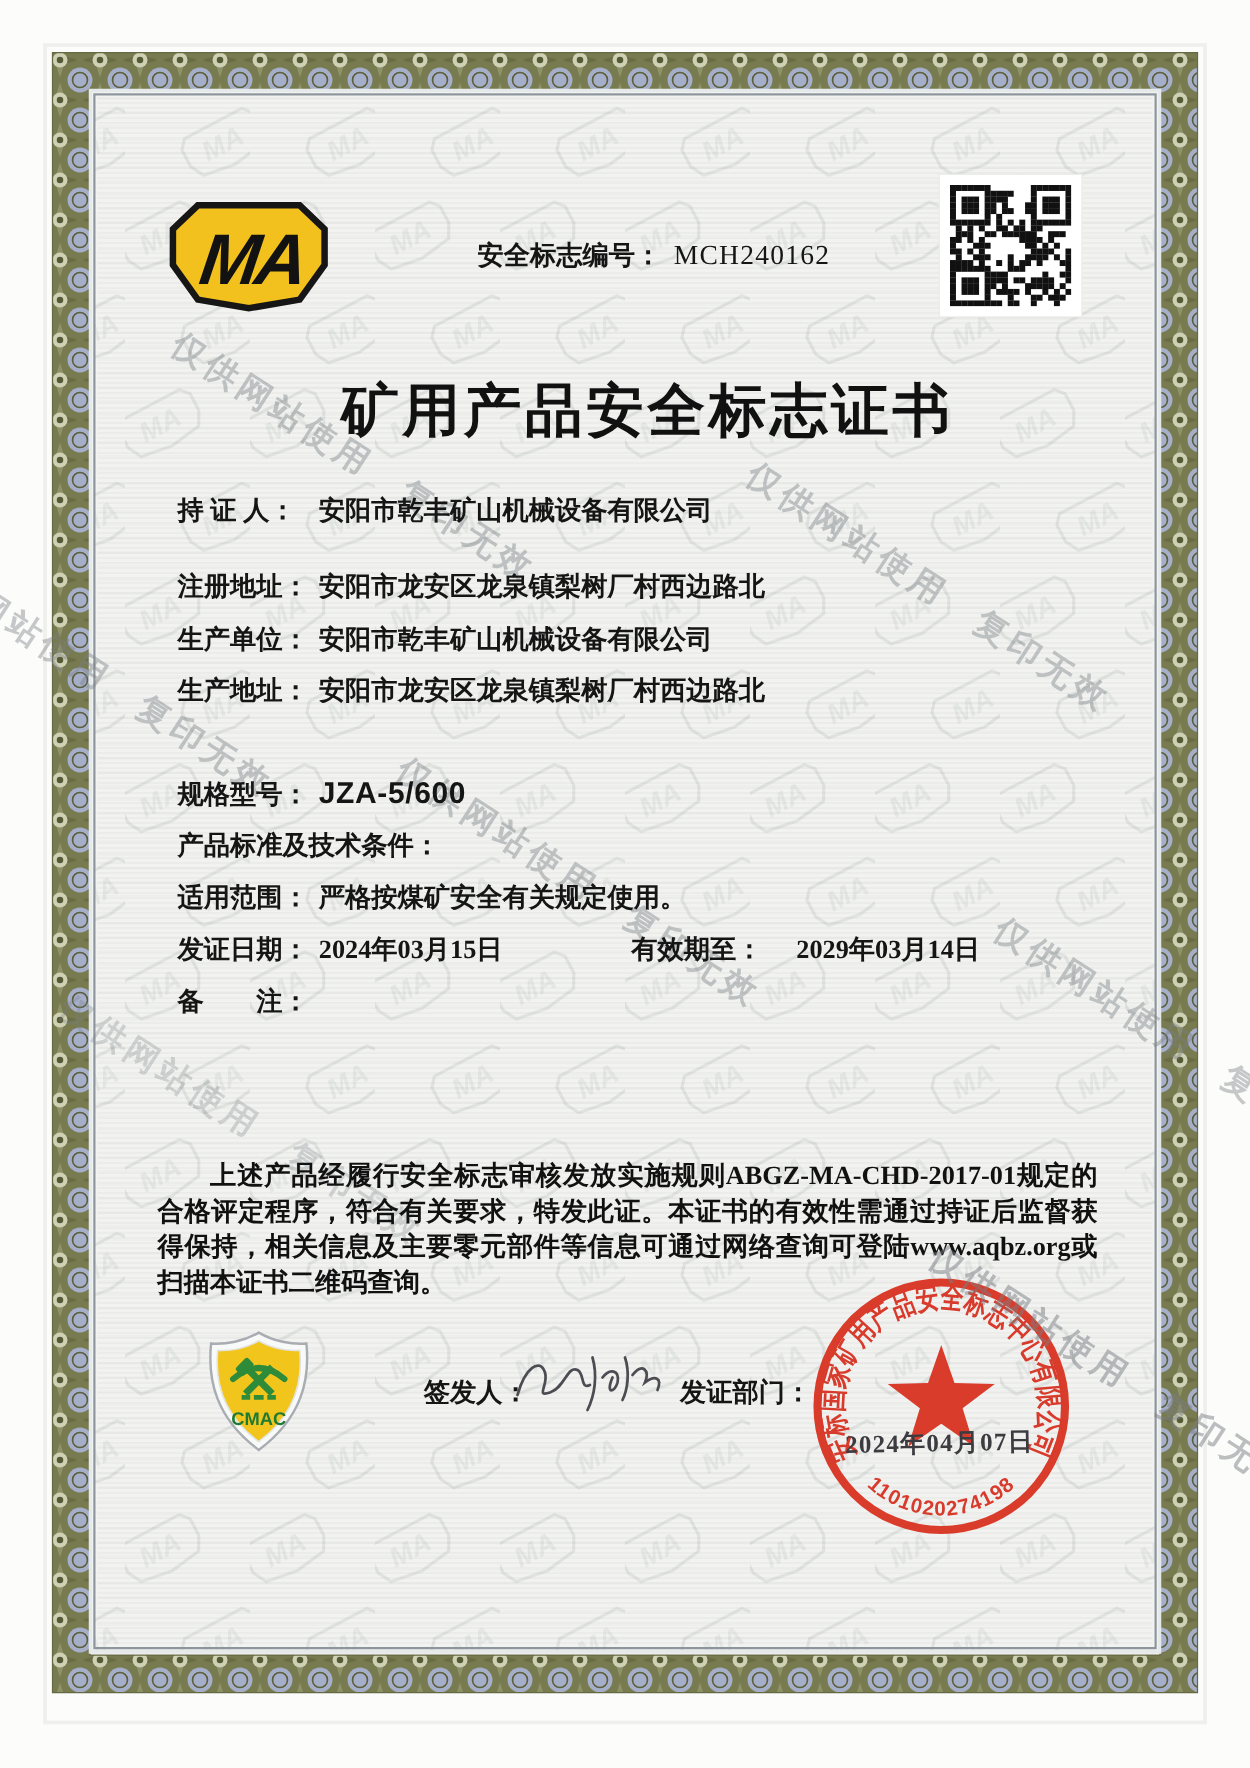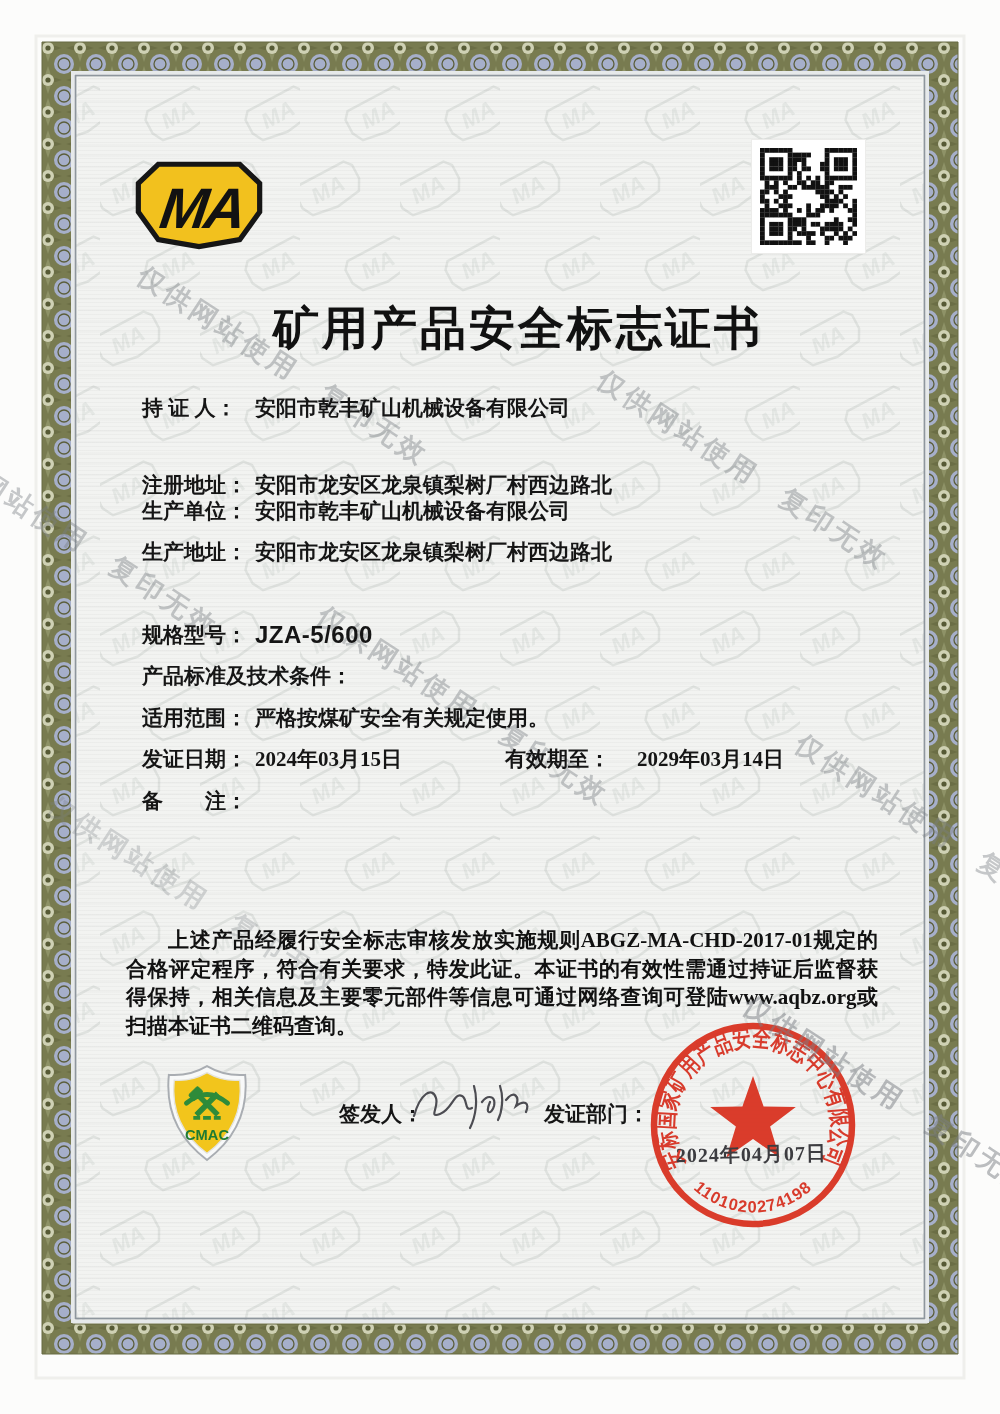--- a/index.html
+++ b/index.html
@@ -98,20 +98,24 @@
 
   <div class="content">
 
     <svg class="ma-logo" width="130" height="94" viewBox="0 0 150 104">
       <polygon points="28,5 122,5 145,27 145,60 122,92 75,100 28,92 5,60 5,27" fill="#f2c11e" stroke="#161616" stroke-width="6"></polygon>
       <g transform="translate(75,78) skewX(-8)">
         <text x="0" y="0" text-anchor="middle" font-size="66" font-weight="900" font-style="italic" font-family="Liberation Sans, sans-serif" fill="#121212" letter-spacing="-4">MA</text>
       </g>
     </svg>
 
+    <div class="badge-line">
+      <span class="lbl">安全标志编号：</span>
+      <span class="num">MCH240162</span>
+    </div>
 
     <div class="qr">
       <svg id="qr-svg" width="97" height="97" style="position:absolute;left:8px;top:8px;">
           <rect x="0.00" y="0.00" width="4.77" height="4.77" fill="#111"></rect>
           <rect x="4.62" y="0.00" width="4.77" height="4.77" fill="#111"></rect>
           <rect x="9.24" y="0.00" width="4.77" height="4.77" fill="#111"></rect>
           <rect x="13.86" y="0.00" width="4.77" height="4.77" fill="#111"></rect>
           <rect x="18.48" y="0.00" width="4.77" height="4.77" fill="#111"></rect>
           <rect x="23.10" y="0.00" width="4.77" height="4.77" fill="#111"></rect>
           <rect x="27.71" y="0.00" width="4.77" height="4.77" fill="#111"></rect>
@@ -347,21 +351,21 @@
           <rect x="83.14" y="92.38" width="4.77" height="4.77" fill="#111"></rect>
         </svg>
     </div>
 
     <div class="title">矿用产品安全标志证书</div>
 
     <div class="frow" style="top:395px;">
       <span class="flabel">持 证 人：</span>
       <span class="fvalue">安阳市乾丰矿山机械设备有限公司</span>
     </div>
-    <div class="frow" style="top:456px;margin-top:16px;">
+    <div class="frow" style="top:456px;">
       <span class="flabel">注册地址：</span>
       <span class="fvalue">安阳市龙安区龙泉镇梨树厂村西边路北</span>
     </div>
     <div class="frow" style="top:498px;">
       <span class="flabel">生产单位：</span>
       <span class="fvalue">安阳市乾丰矿山机械设备有限公司</span>
     </div>
     <div class="frow" style="top:539px;">
       <span class="flabel">生产地址：</span>
       <span class="fvalue">安阳市龙安区龙泉镇梨树厂村西边路北</span>

